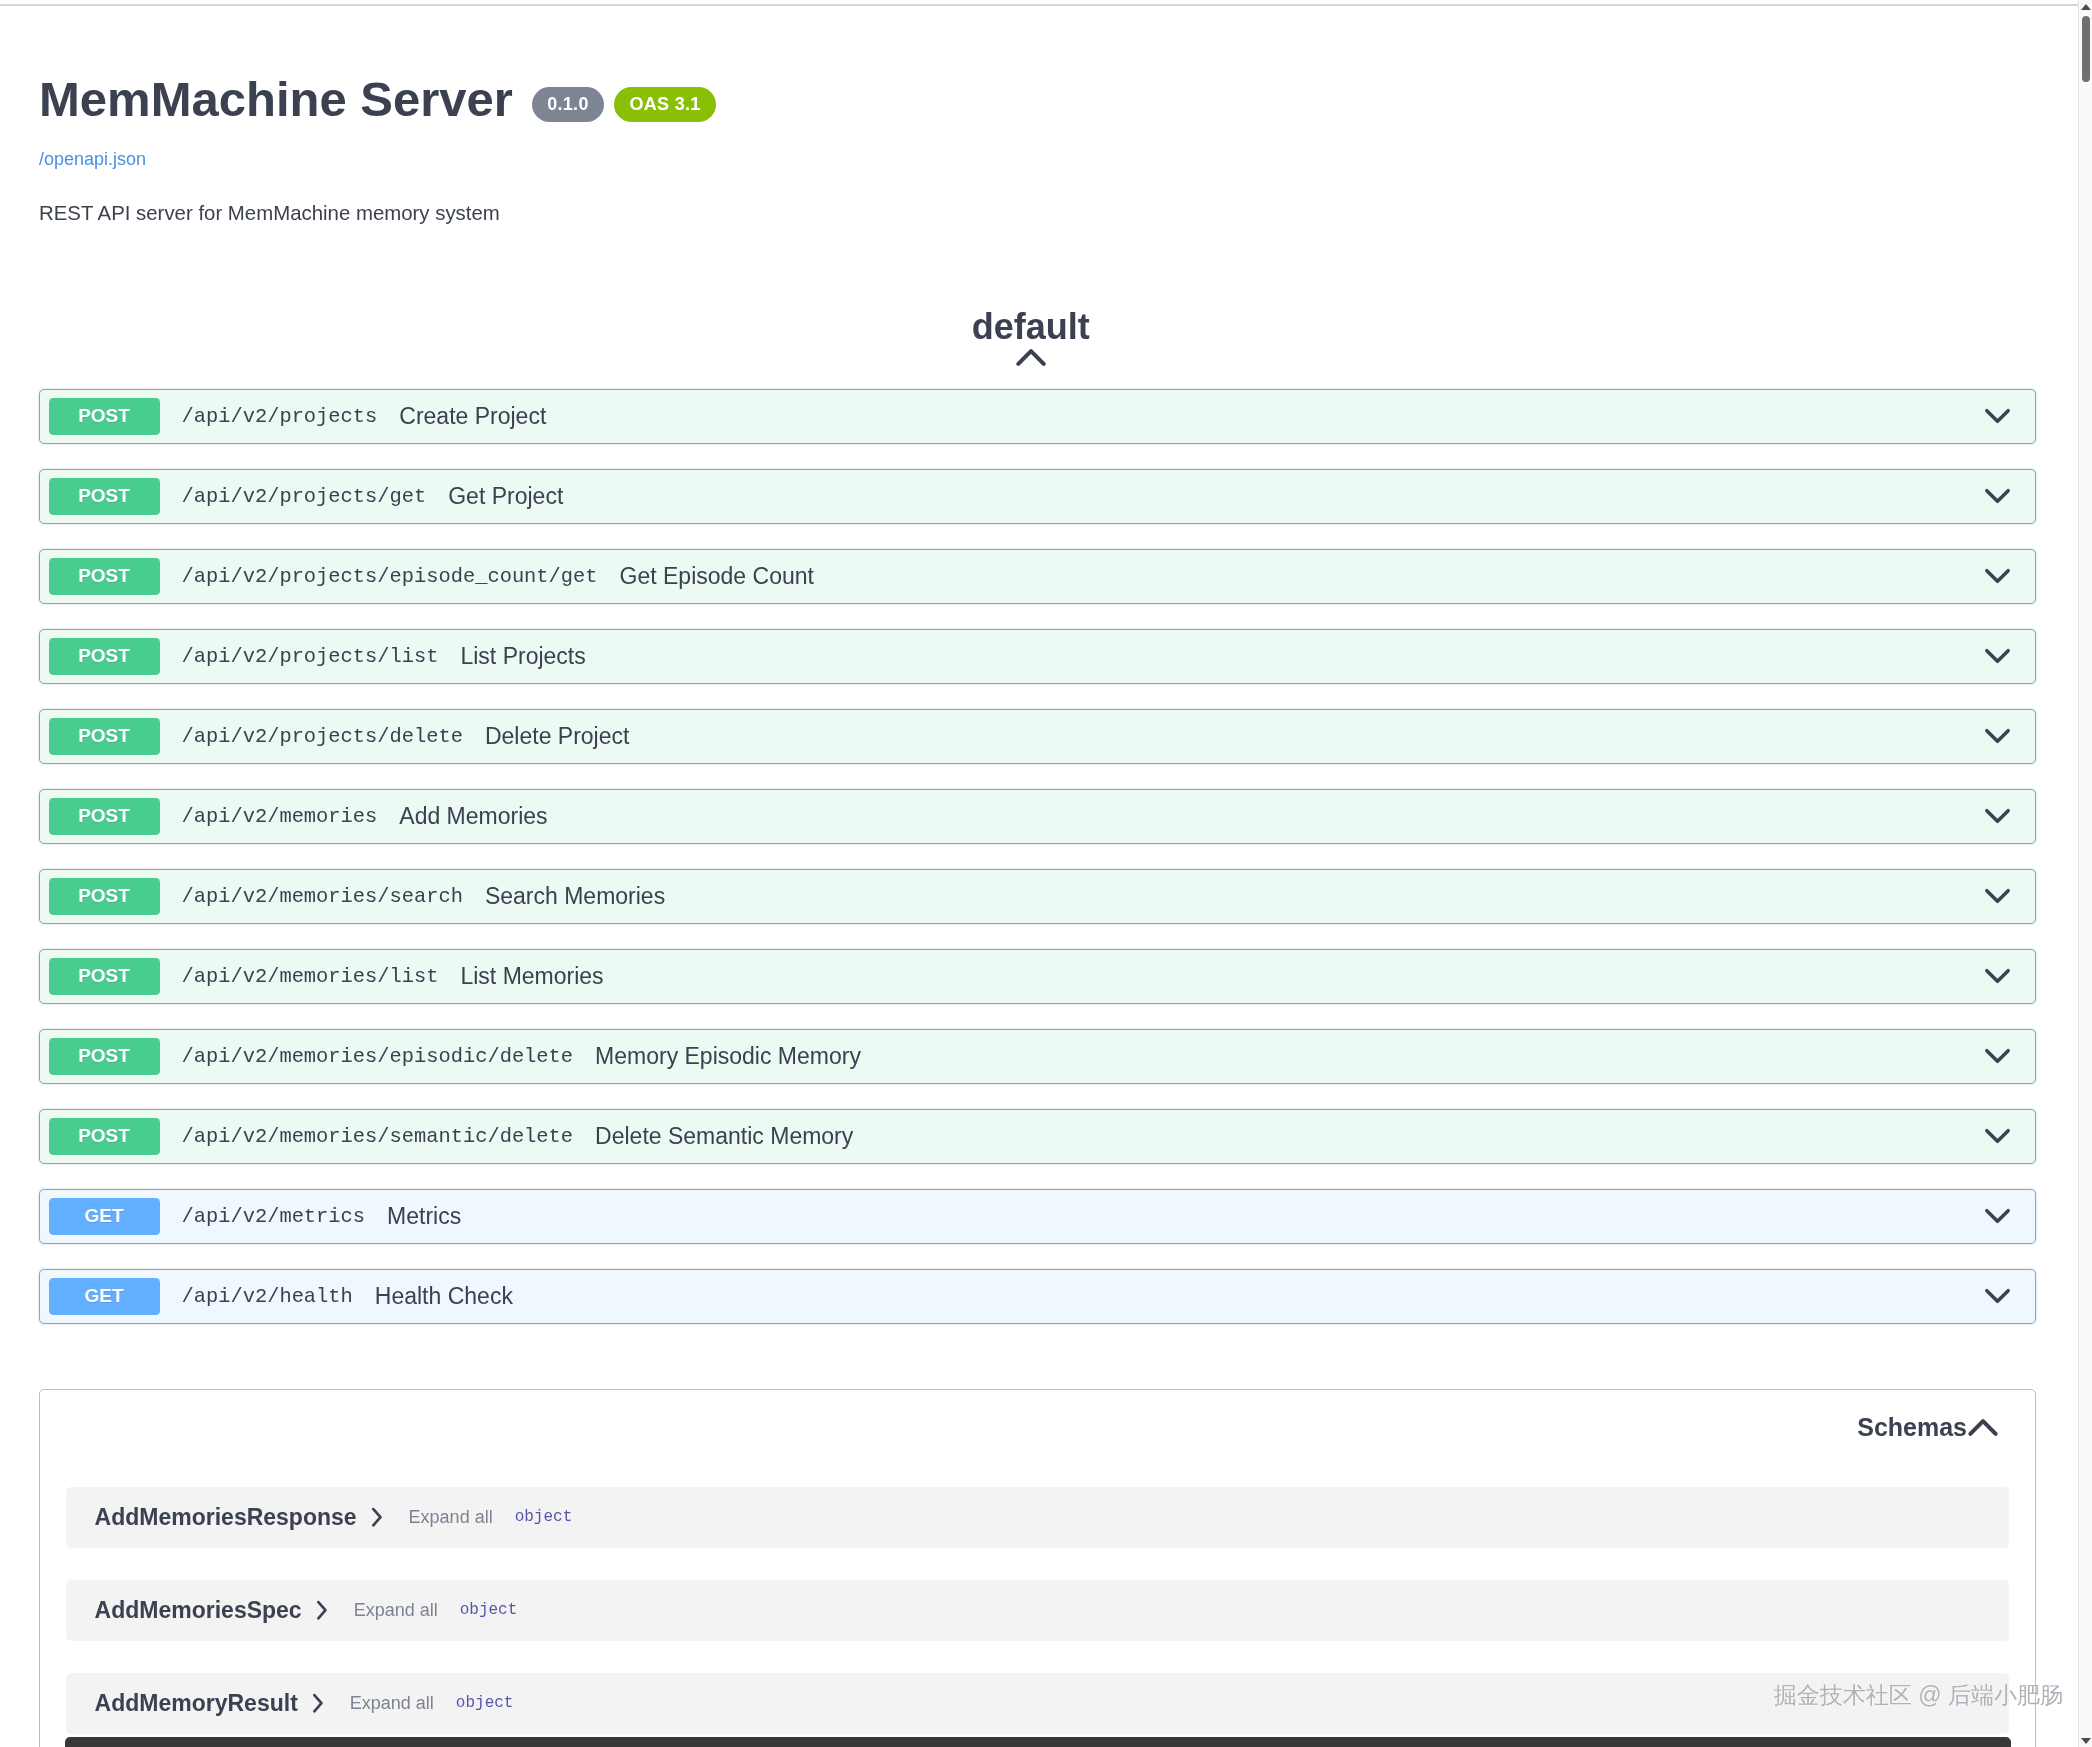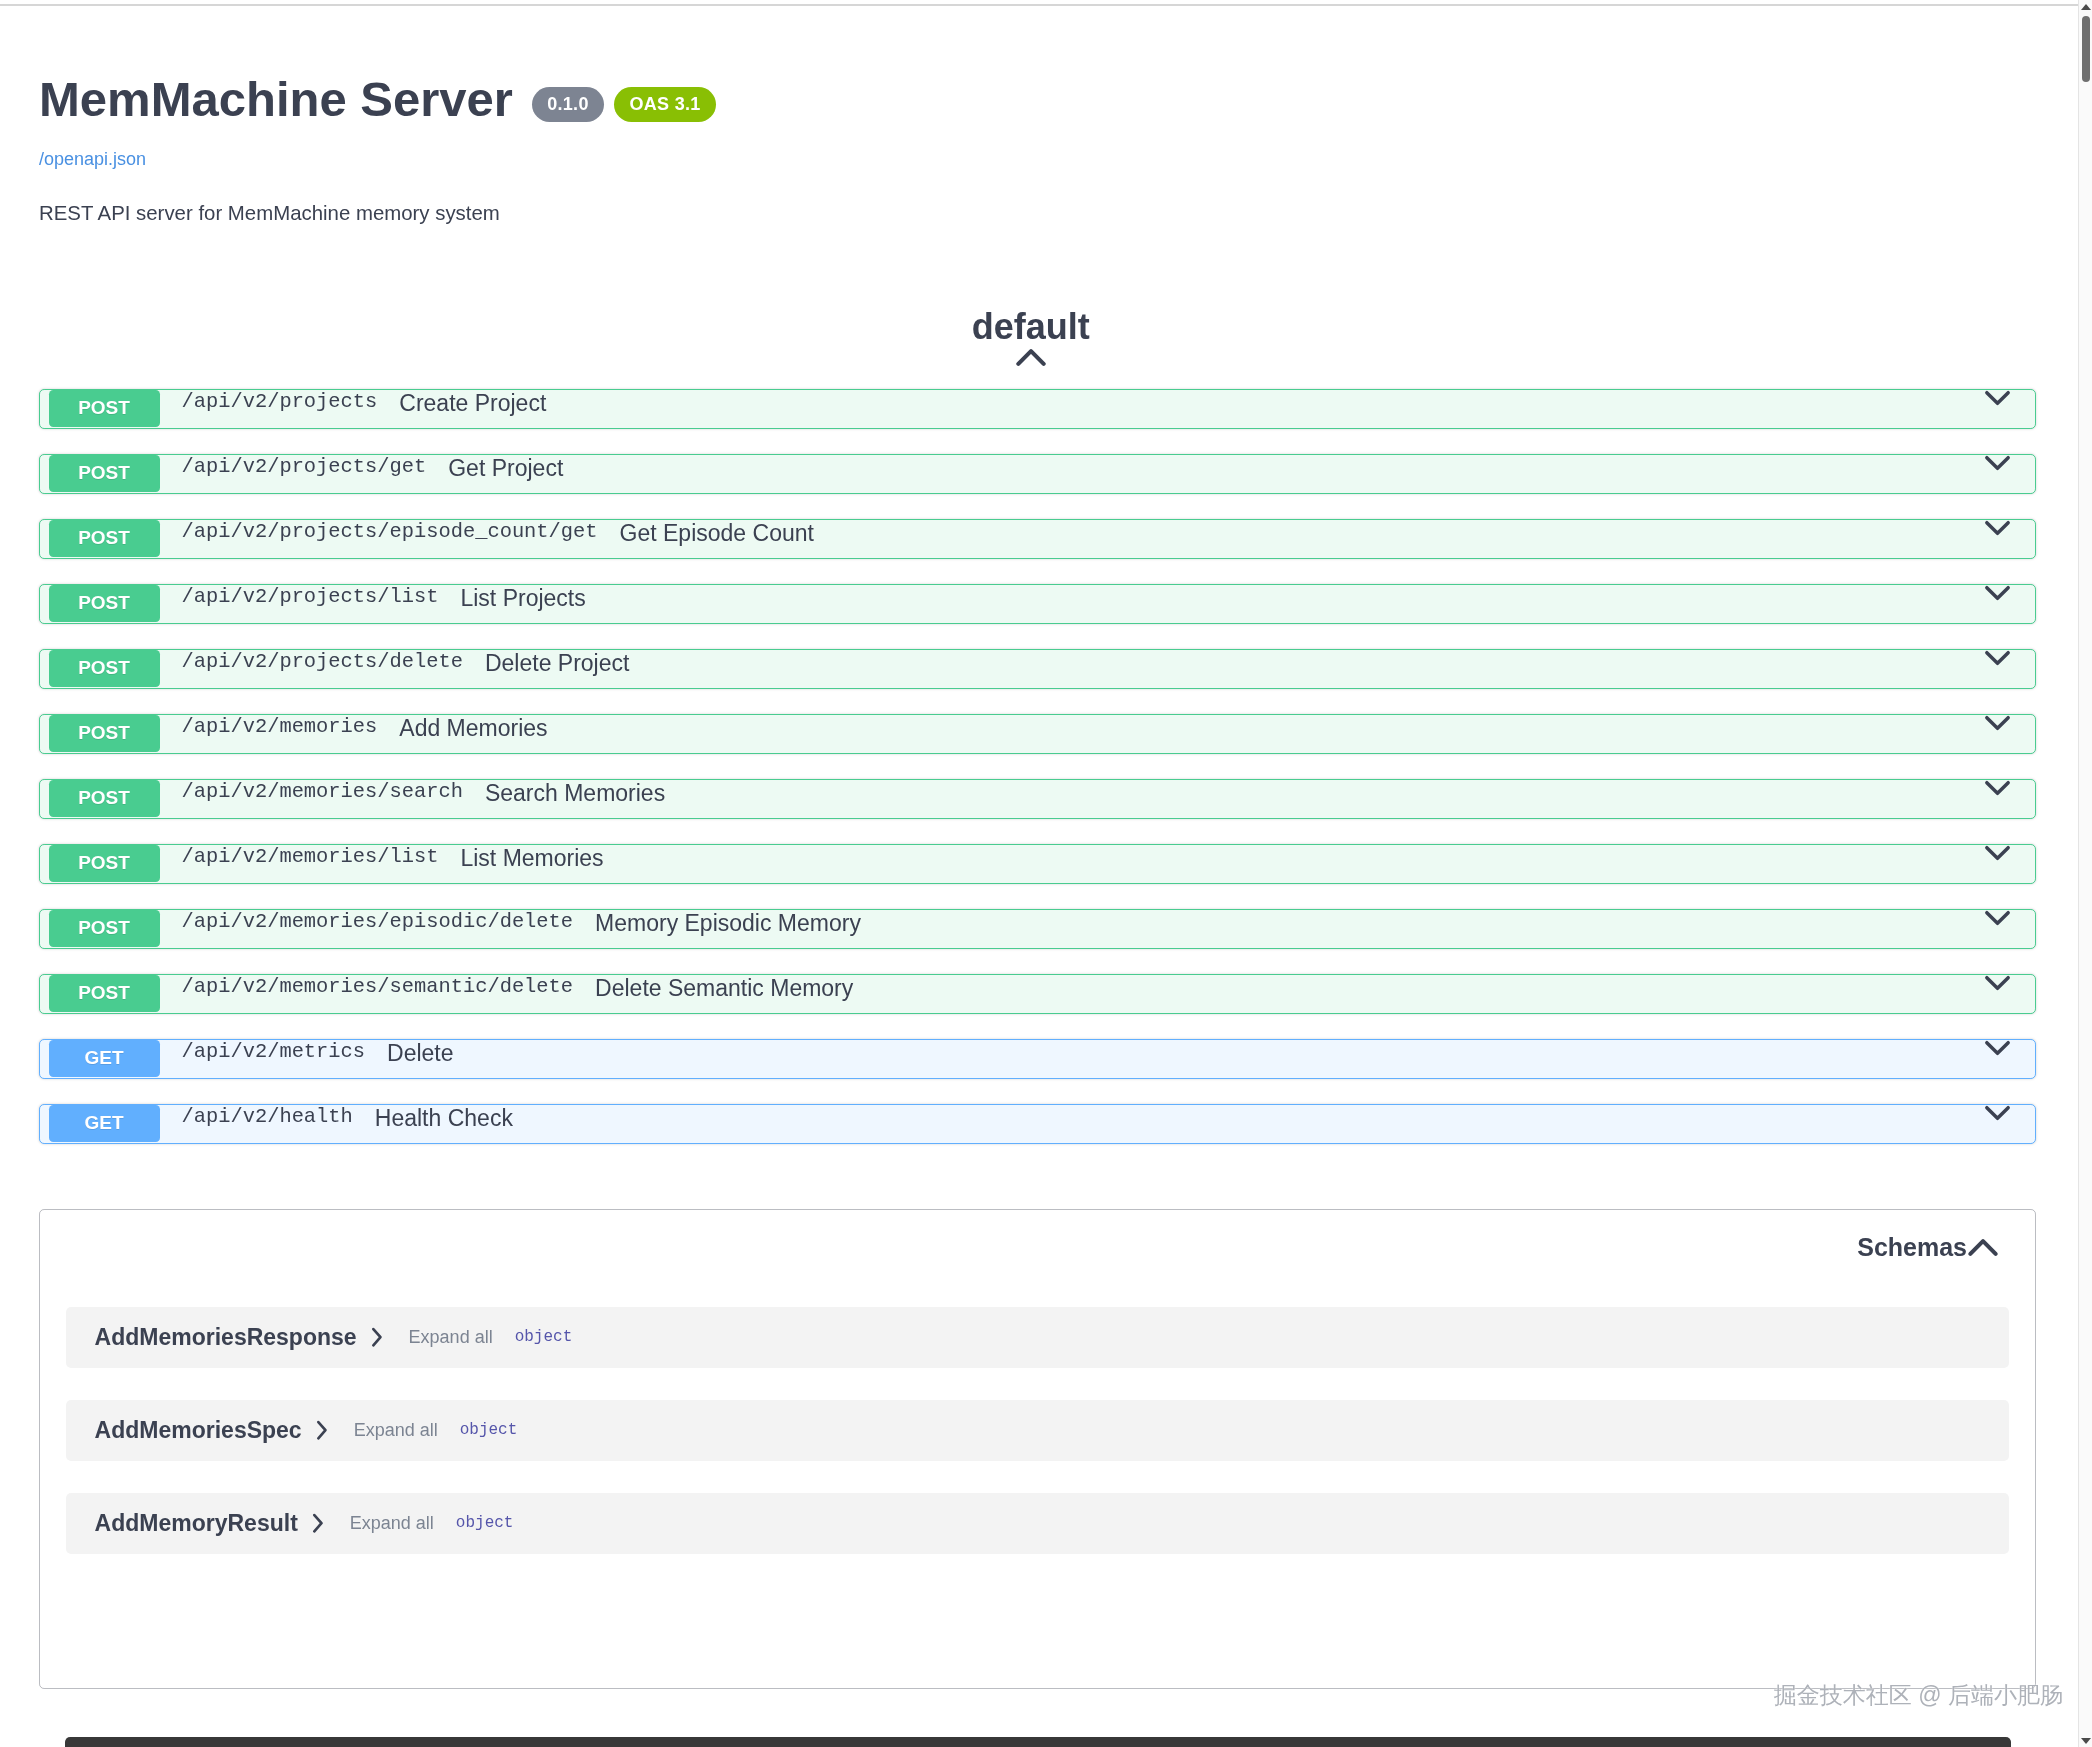--- a/index.html
+++ b/index.html
@@ -85,24 +85,25 @@
     stroke: #3b4151;
     stroke-width: 2.6;
     stroke-linecap: round;
     stroke-linejoin: round;
   }
   .chev.big { width: 32px; height: 19px; }
   .chev.row { width: 27px; height: 16px; }
   .chev.mini { width: 12.8px; height: 20.4px; }
   .opblock-list { margin-top: 22px; }
   .opblock {
-    height: 40px;
+    height: 55px;
     border-radius: 5.1px;
     margin-bottom: 25px;
     display: flex;
+    align-items: center;
     border: 0.9px solid;
     box-shadow: 0 0 2.6px rgba(0,0,0,.19);
     padding: 0 24px 0 8.5px;
     box-sizing: border-box;
     cursor: pointer;
   }
   .opblock.post { background: var(--post-bg, #edfaf3); border-color: var(--post, #49cc90); }
   .opblock.get  { background: var(--get-bg, #eff7ff);  border-color: var(--get, #61affe); }
   .method {
     width: 111px;
@@ -338,21 +339,21 @@
     <span class="method">POST</span>
     <span class="path">/api/v2/memories/semantic/delete</span>
     <span class="summary">Delete Semantic Memory</span>
     <svg class="chev row" viewBox="0 0 20 12">
             <path d="M2 2 L10 10 L18 2"></path>
           </svg>
   </div>
         <div class="opblock get">
     <span class="method">GET</span>
     <span class="path">/api/v2/metrics</span>
-    <span class="summary">Delete</span>
+    <span class="summary">Metrics</span>
     <svg class="chev row" viewBox="0 0 20 12">
             <path d="M2 2 L10 10 L18 2"></path>
           </svg>
   </div>
         <div class="opblock get">
     <span class="method">GET</span>
     <span class="path">/api/v2/health</span>
     <span class="summary">Health Check</span>
     <svg class="chev row" viewBox="0 0 20 12">
             <path d="M2 2 L10 10 L18 2"></path>

